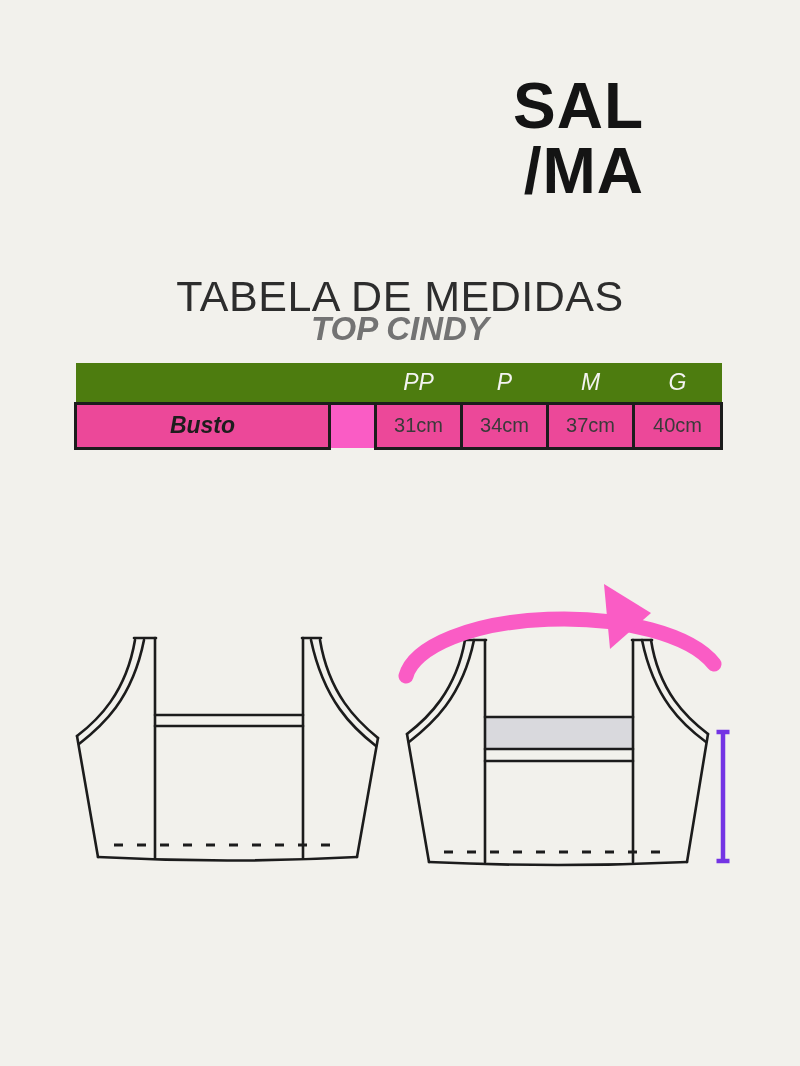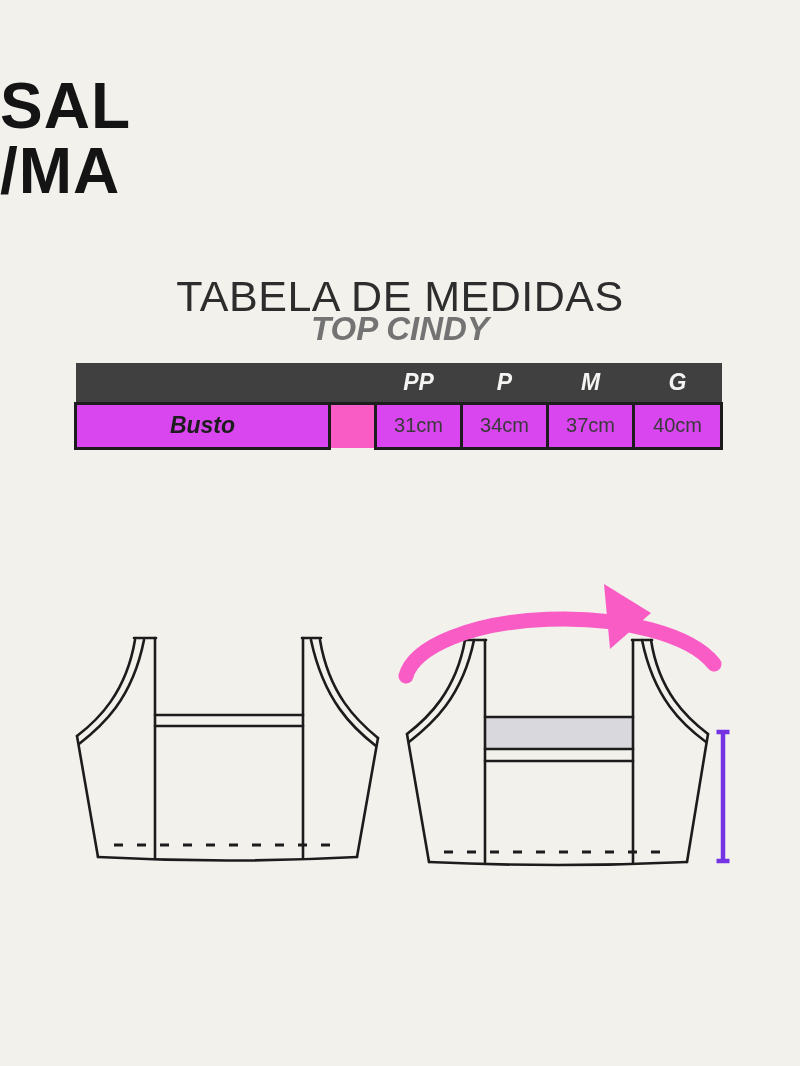--- a/index.html
+++ b/index.html
@@ -13,21 +13,21 @@
     width: 800px;
     height: 1066px;
     background: #f2f1ec;
     overflow: hidden;
   }
 
   
   .brand {
     position: absolute;
     top: 74px; left: 0; width: 644px;
-    text-align: left;
+    text-align: right;
     color: #141414;
     font-weight: 700;
     font-size: 64px;
     line-height: 65px;
     letter-spacing: 1px;
   }
 
   
   .page-title {
     position: absolute;
@@ -50,31 +50,31 @@
 
   
   table.size-table {
     position: absolute;
     top: 363px; left: 74px;
     width: 646px;
     border-collapse: collapse;
     table-layout: fixed;
   }
   .size-table th {
-    background: #404040;
+    background: #4d7c0f;
     color: #f4f4f2;
     font-style: italic;
-    font-weight: 700;
+    font-weight: 400;
     font-size: 23px;
     height: 40px;
     border: none;
   }
   .size-table td {
     border: 3px solid #1c1c1c;
-    background: #d946ef;
+    background: #ec4899;
     text-align: center;
     height: 45px;
     font-size: 20px;
     color: #3a3a3a;
   }
   .size-table td.row-label {
     font-weight: 700;
     font-style: italic;
     font-size: 23px;
     color: #1d1d1d;

